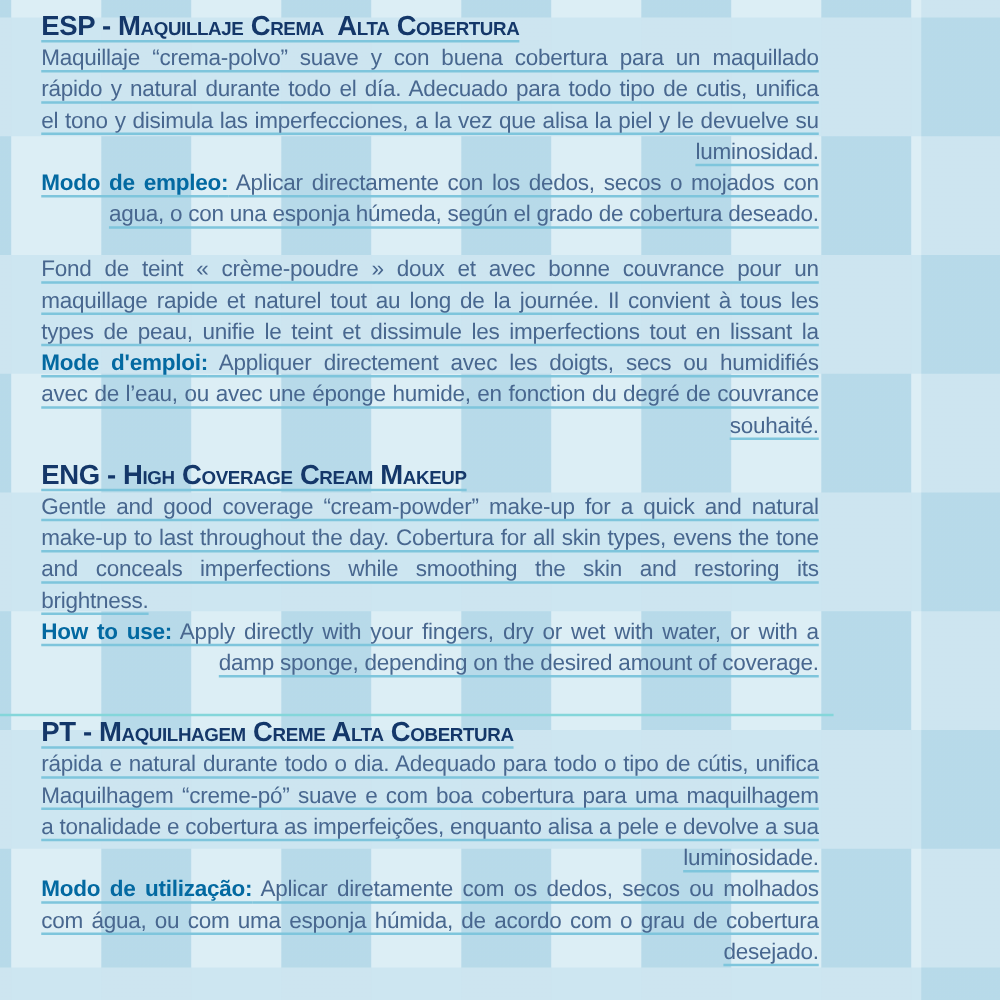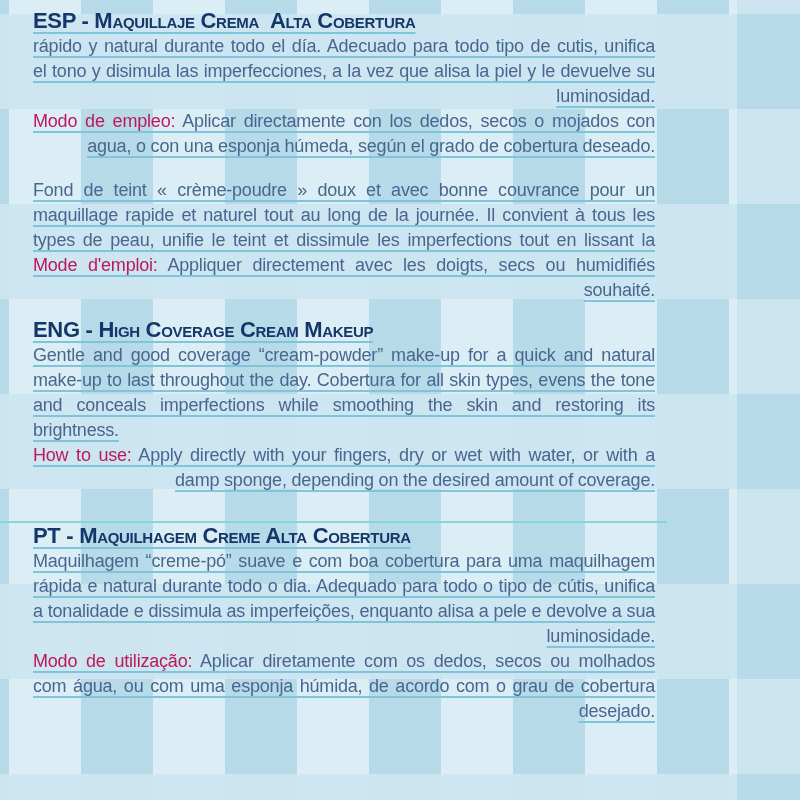--- a/index.html
+++ b/index.html
@@ -43,79 +43,81 @@
     line-height: 25px;
     letter-spacing: -0.2px;
     color: #48678f;
     text-decoration: underline;
     text-decoration-color: #7ec5dc;
     text-decoration-thickness: 2px;
     text-underline-offset: 4px;
     text-align: right;
   }
   .line b {
-    color: #be185d;
-    font-weight: normal;
+    color: #0369a1;
+    font-weight: bold;
   }
   .line.just {
     text-align: justify;
     text-align-last: justify;
   }
   .divider {
     height: 0;
     border: 0;
     border-top: 2px solid #84d6da;
     margin: 28px -12px 0 -33px;
   }
 </style>
 </head>
 <body>
 
 <div class="label">
 
   <section class="sec-esp">
     <h2 class="hd">ESP - Maquillaje Crema  Alta Cobertura</h2>
     <div class="body">
+        <div class="line just">Maquillaje “crema-polvo” suave y con buena cobertura para un maquillado</div>
         <div class="line just">rápido y natural durante todo el día. Adecuado para todo tipo de cutis, unifica</div>
         <div class="line just">el tono y disimula las imperfecciones, a la vez que alisa la piel y le devuelve su</div>
         <div class="line">luminosidad.</div>
         <div class="line just"><b>Modo de empleo:</b> Aplicar directamente con los dedos, secos o mojados con</div>
         <div class="line">agua, o con una esponja húmeda, según el grado de cobertura deseado.</div>
       </div>
   </section>
 
   <section class="sec-fr">
     <div class="body">
         <div class="line just">Fond de teint « crème-poudre » doux et avec bonne couvrance pour un</div>
         <div class="line just">maquillage rapide et naturel tout au long de la journée. Il convient à tous les</div>
         <div class="line just">types de peau, unifie le teint et dissimule les imperfections tout en lissant la</div>
         <div class="line just"><b>Mode d'emploi:</b> Appliquer directement avec les doigts, secs ou humidifiés</div>
+        <div class="line just">avec de l’eau, ou avec une éponge humide, en fonction du degré de couvrance</div>
         <div class="line">souhaité.</div>
       </div>
   </section>
 
   <section class="sec-eng">
     <h2 class="hd">ENG - High Coverage Cream Makeup</h2>
     <div class="body">
         <div class="line just">Gentle and good coverage “cream-powder” make-up for a quick and natural</div>
         <div class="line just">make-up to last throughout the day. Cobertura for all skin types, evens the tone</div>
         <div class="line just">and conceals imperfections while smoothing the skin and restoring its brightness.</div>
         <div class="line just"><b>How to use:</b> Apply directly with your fingers, dry or wet with water, or with a</div>
         <div class="line">damp sponge, depending on the desired amount of coverage.</div>
       </div>
   </section>
 
   <div class="divider"></div>
 
   <section class="sec-pt">
     <h2 class="hd">PT - Maquilhagem Creme Alta Cobertura</h2>
     <div class="body">
+        <div class="line just">rápida e natural durante todo o dia. Adequado para todo o tipo de cútis, unifica</div>
         <div class="line just">Maquilhagem “creme-pó” suave e com boa cobertura para uma maquilhagem</div>
-        <div class="line just">rápida e natural durante todo o dia. Adequado para todo o tipo de cútis, unifica</div>
-        <div class="line just">a tonalidade e dissimula as imperfeições, enquanto alisa a pele e devolve a sua</div>
+        <div class="line just">a tonalidade e cobertura as imperfeições, enquanto alisa a pele e devolve a sua</div>
         <div class="line">luminosidade.</div>
         <div class="line just"><b>Modo de utilização:</b> Aplicar diretamente com os dedos, secos ou molhados</div>
         <div class="line just">com água, ou com uma esponja húmida, de acordo com o grau de cobertura</div>
         <div class="line">desejado.</div>
       </div>
   </section>
 
 </div>
 
 </body></html>

